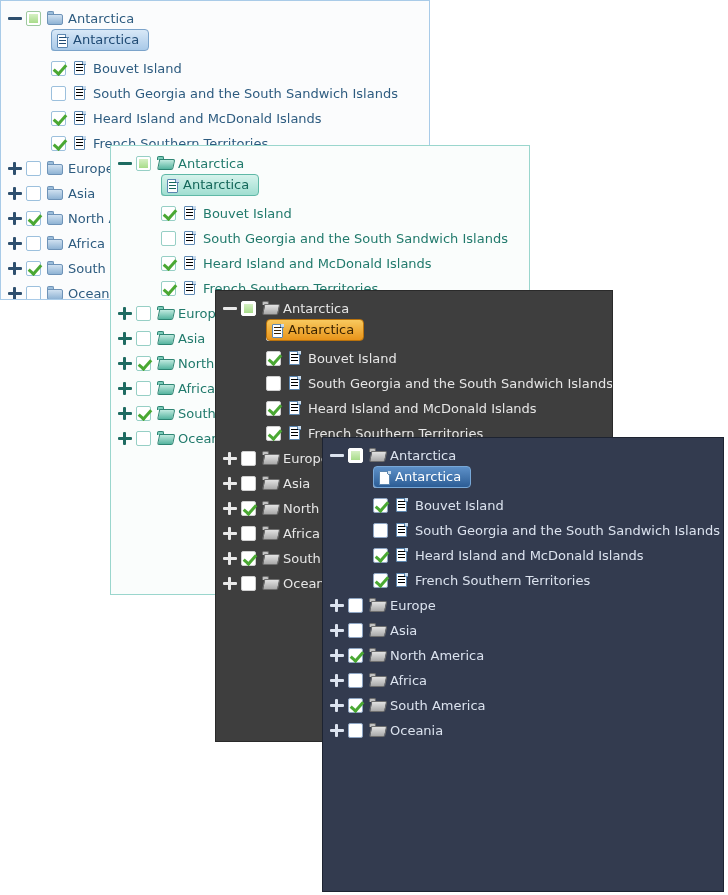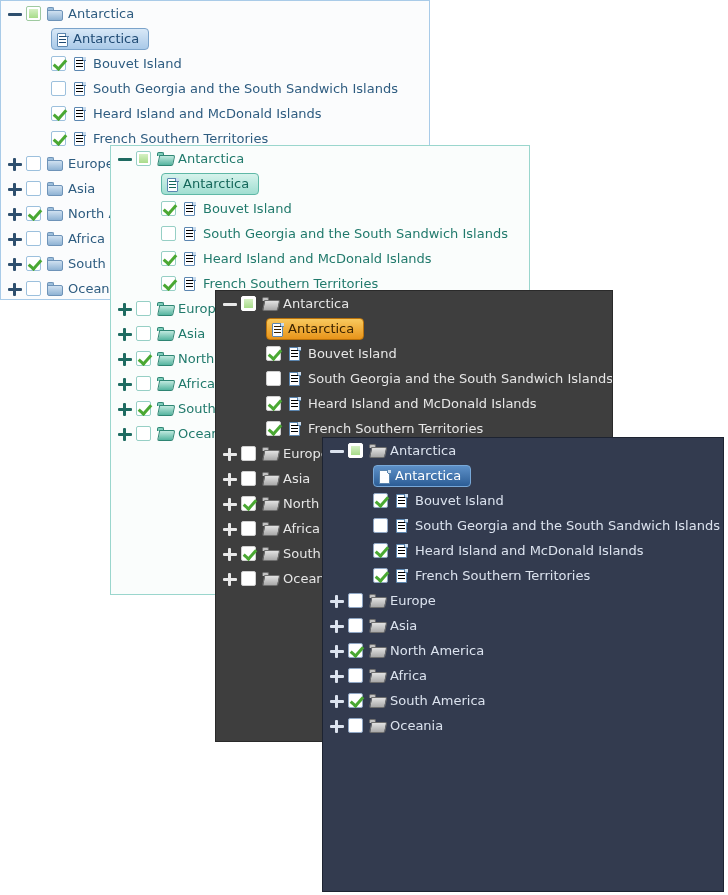--- a/index.html
+++ b/index.html
@@ -9,21 +9,21 @@
     background: #ffffff;
     font-family: "DejaVu Sans", sans-serif;
     overflow: hidden;
   }
   #stage { position: relative; width: 728px; height: 895px; background:#fff; }
 
   .panel { position: absolute; overflow: hidden; }
 
   
   .tree { position: relative; }
-  .node { display: flex; align-items: center; height: 25px; white-space: nowrap; }
+  .node { display: flex; align-items: flex-end; height: 25px; white-space: nowrap; }
   .node.lvl0 { padding-left: 6px; }
   .node.lvl1 { padding-left: 31px; }
 
   .toggle {
     width: 16px; height: 16px; flex: 0 0 16px;
     position: relative; margin-right: 3px;
     cursor: pointer;
   }
   .toggle::before {
     content: ""; position: absolute; left: 1px; top: 7px;

